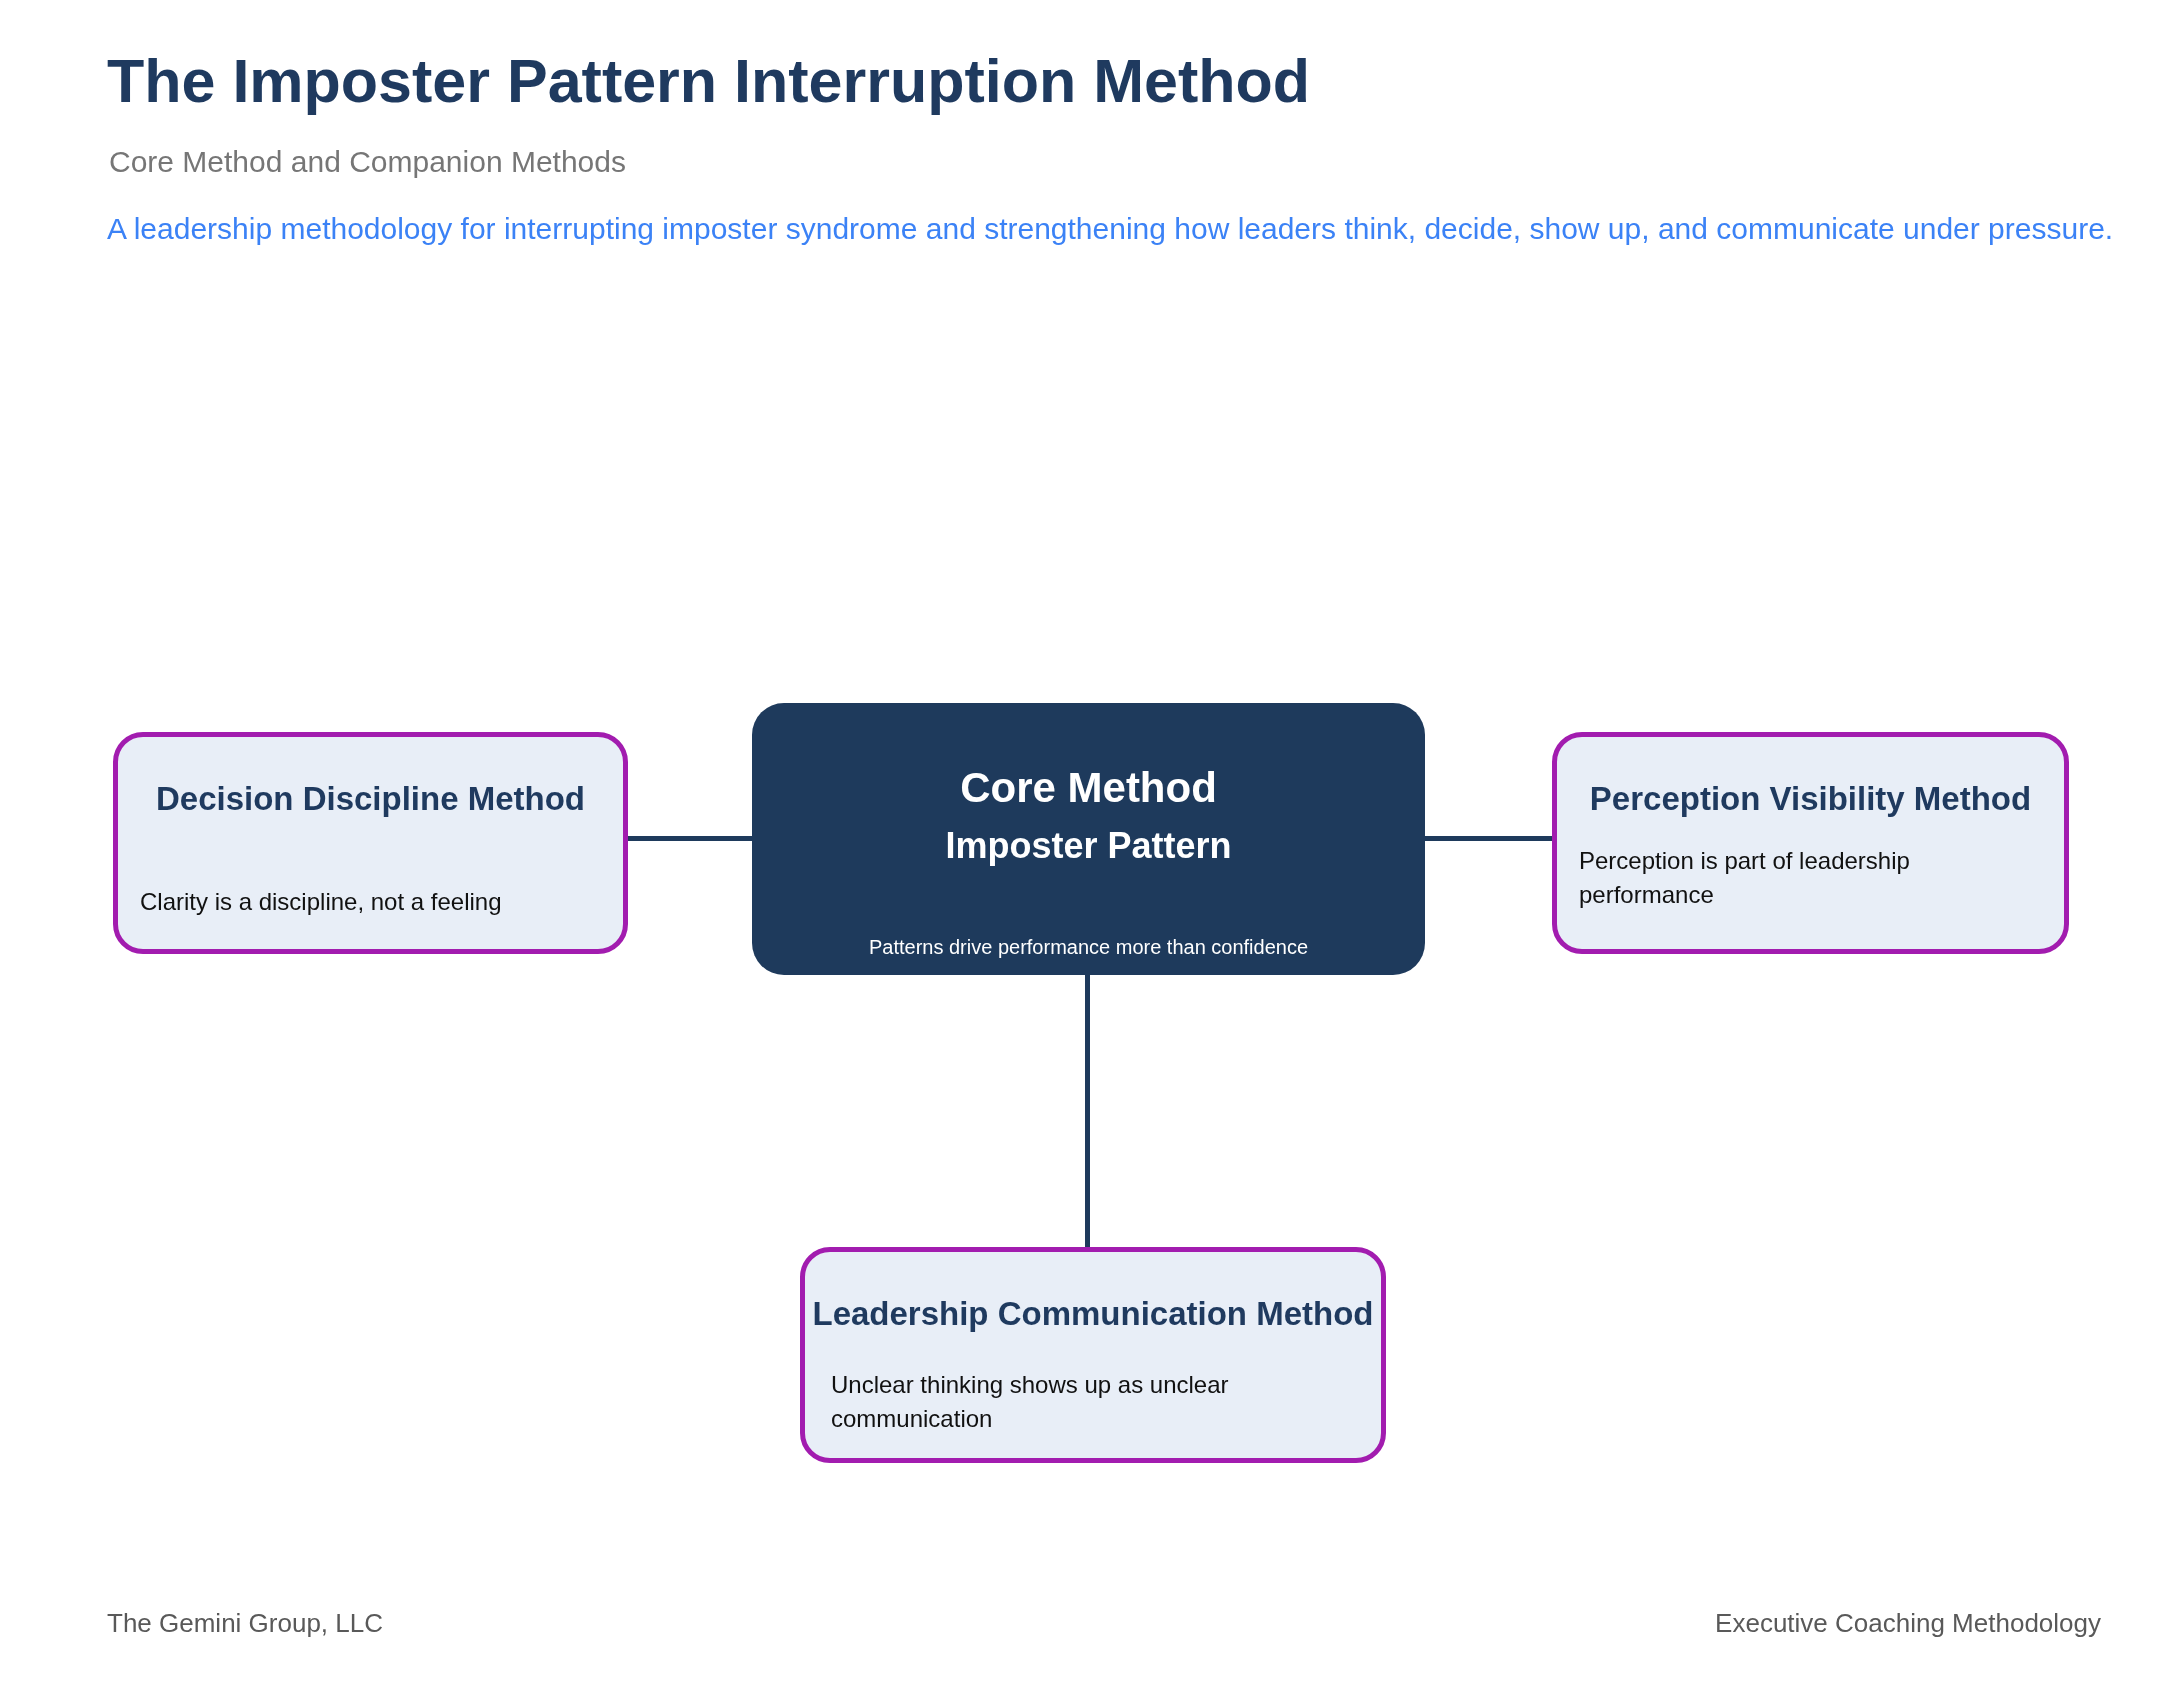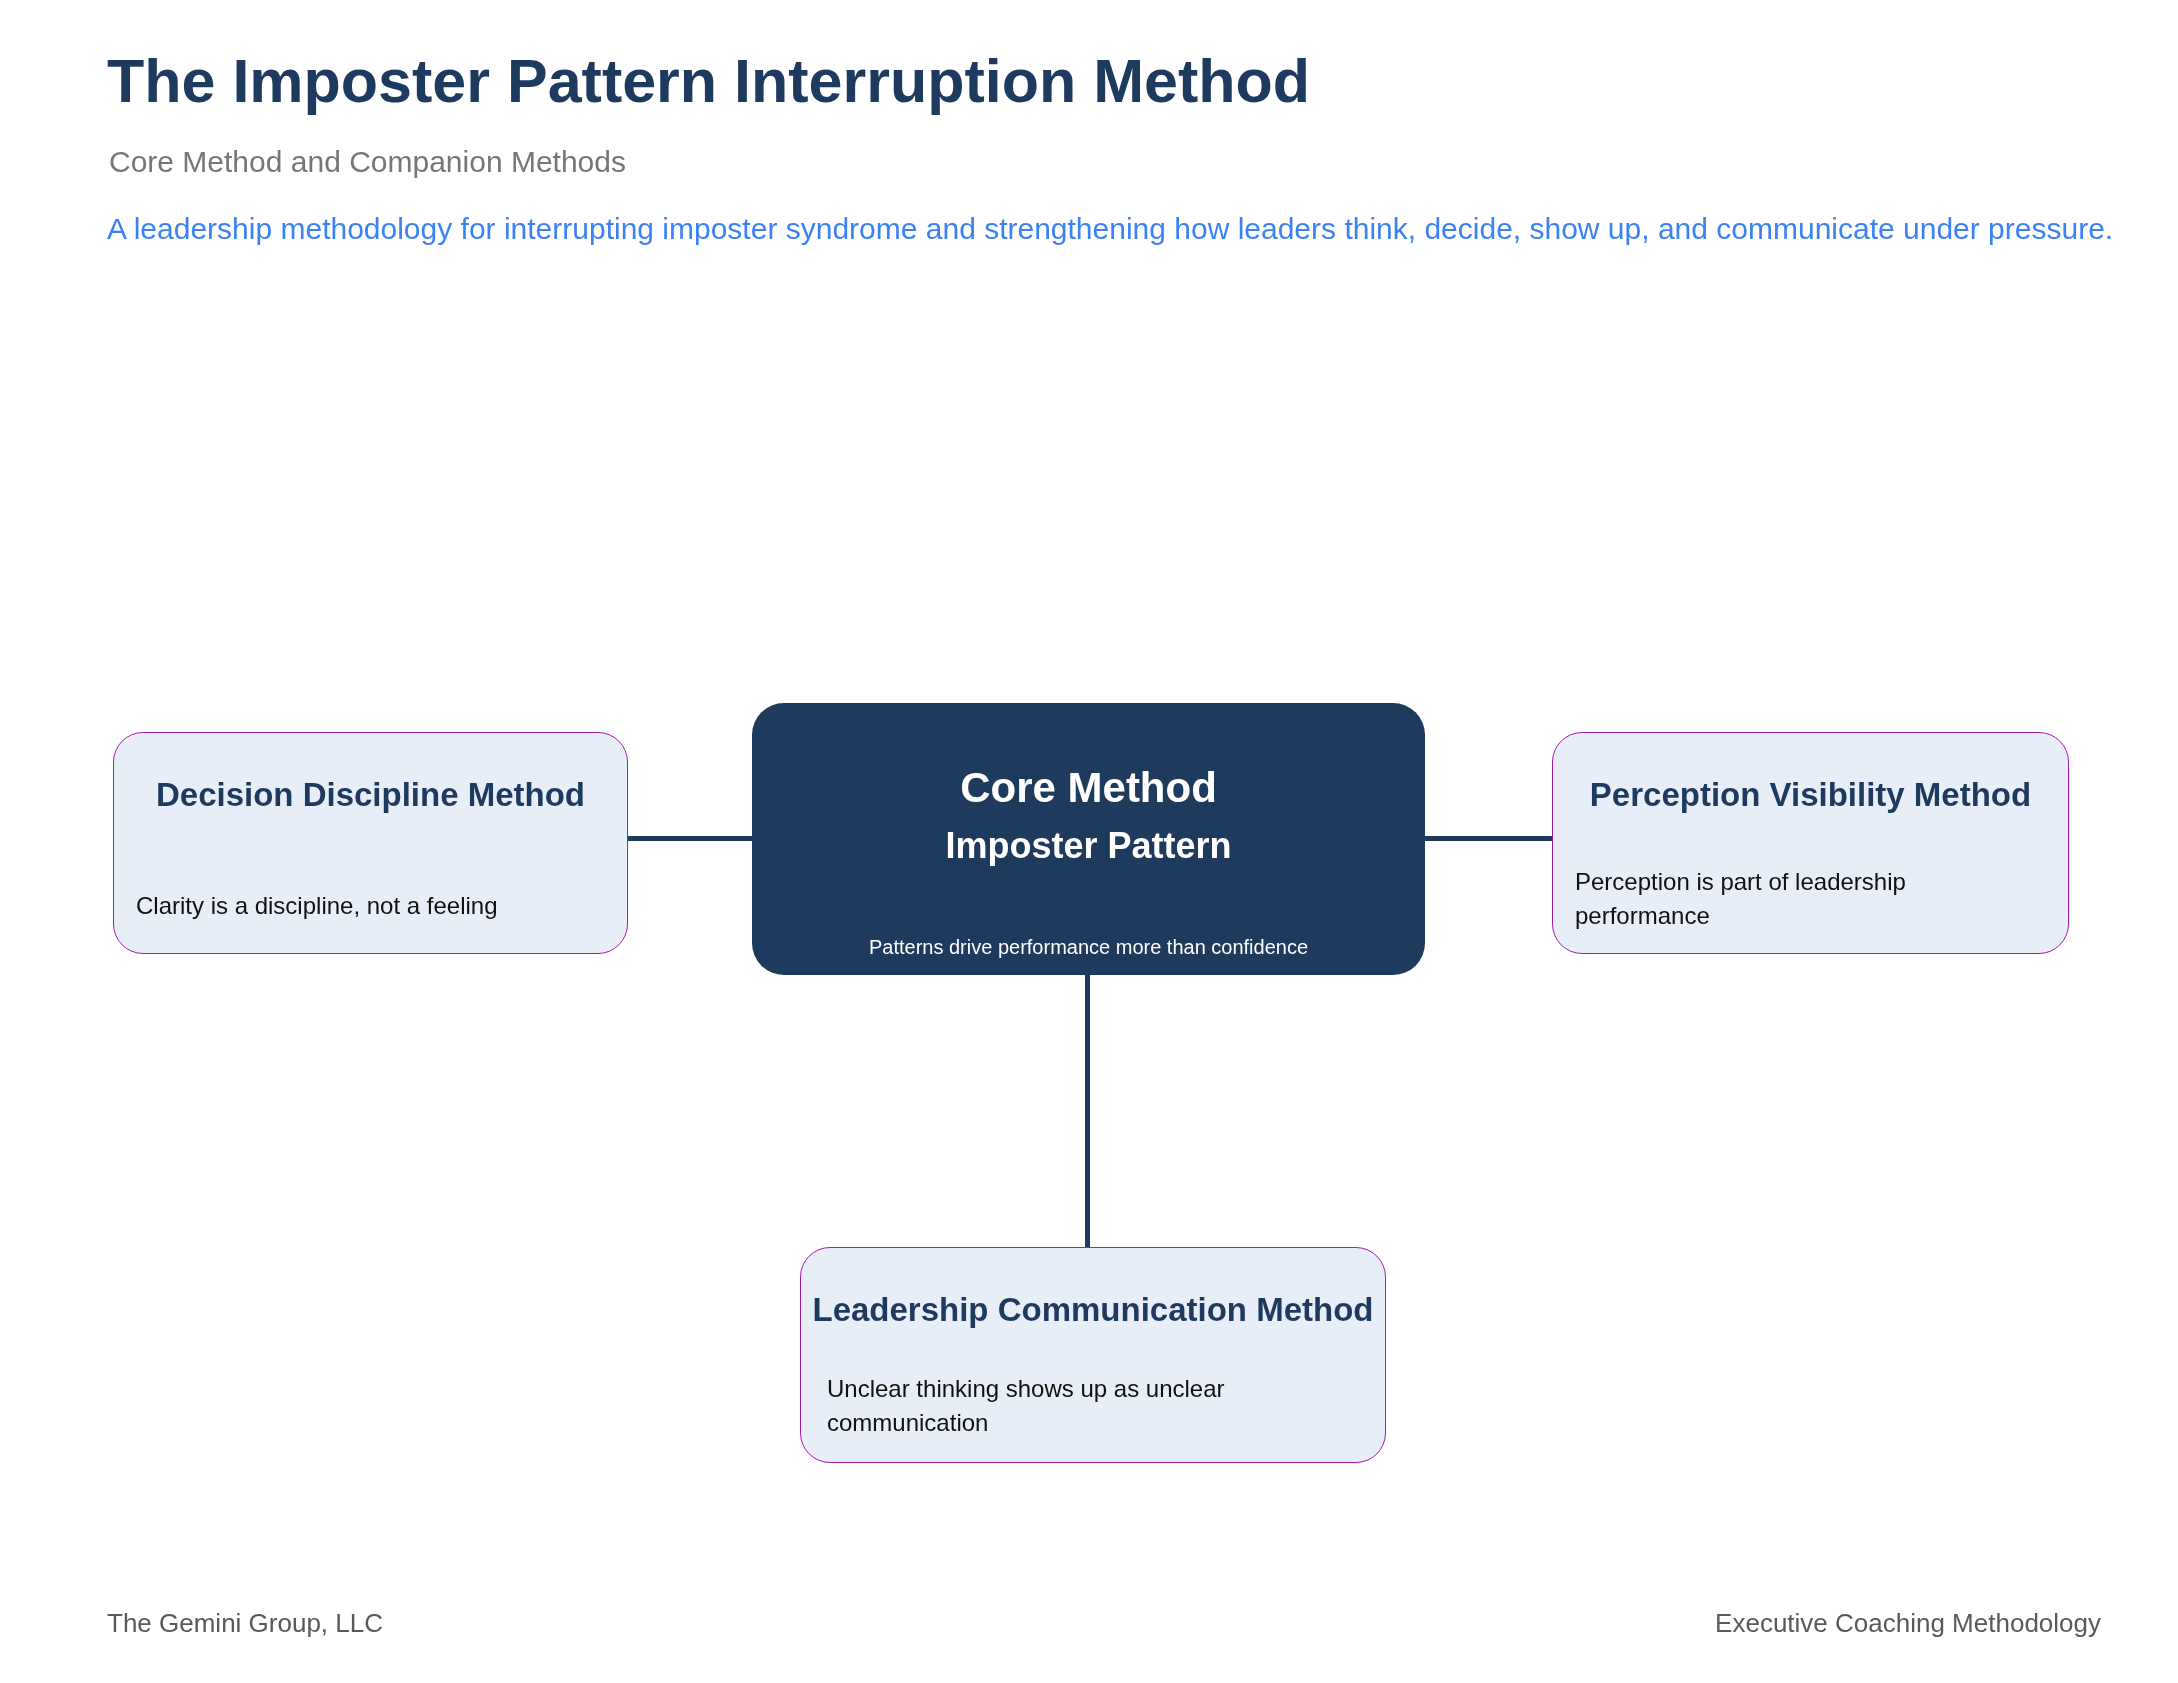--- a/index.html
+++ b/index.html
@@ -68,21 +68,21 @@
   }
   .core-tagline {
     margin-top: auto;
     padding-bottom: 16px;
     font-size: 20px;
     line-height: 1.2;
   }
 
   .box.light {
     background: #e8eef7;
-    border: 1px solid #a21caf;
+    border: 5px solid #a21caf;
     border-radius: 30px;
   }
   .box.left-box   { left: 113px;  top: 732px;  width: 515px; height: 222px; }
   .box.right-box  { left: 1552px; top: 732px;  width: 517px; height: 222px; }
   .box.bottom-box { left: 800px;  top: 1247px; width: 586px; height: 216px; }
 
   .light .box-title {
     padding-top: 42px;
     text-align: center;
     font-size: 33px;
@@ -91,21 +91,21 @@
     line-height: 1.2;
   }
   .light .box-body {
     margin-top: auto;
     padding: 0 22px 30px 22px;
     font-size: 24px;
     color: #111111;
     line-height: 34px;
     text-align: left;
   }
-  .right-box .box-body  { max-width: 396px; padding-bottom: 20px; }
+  .right-box .box-body  { max-width: 396px; padding-bottom: 37px; }
   .bottom-box .box-body { max-width: 436px; padding-left: 26px; padding-bottom: 22px; }
 
   
   .footer-left, .footer-right {
     position: absolute;
     top: 1608px;
     font-size: 26px;
     color: #595959;
   }
   .footer-left  { left: 107px; }

